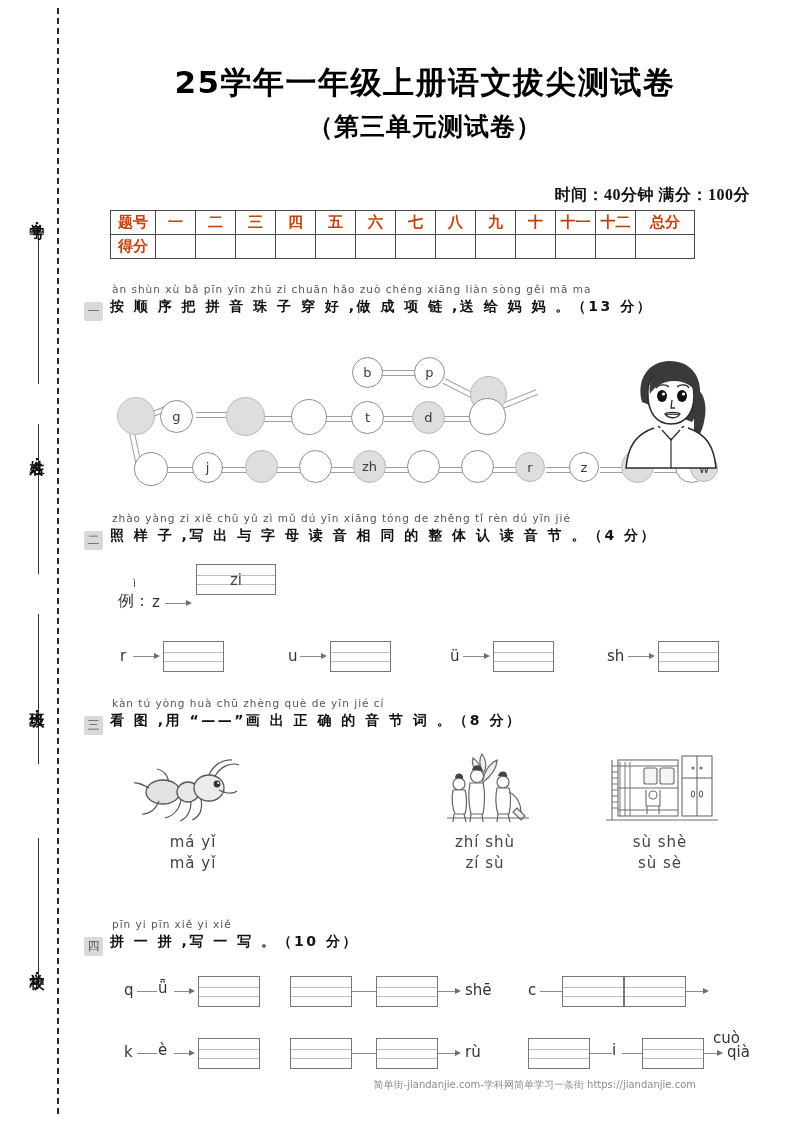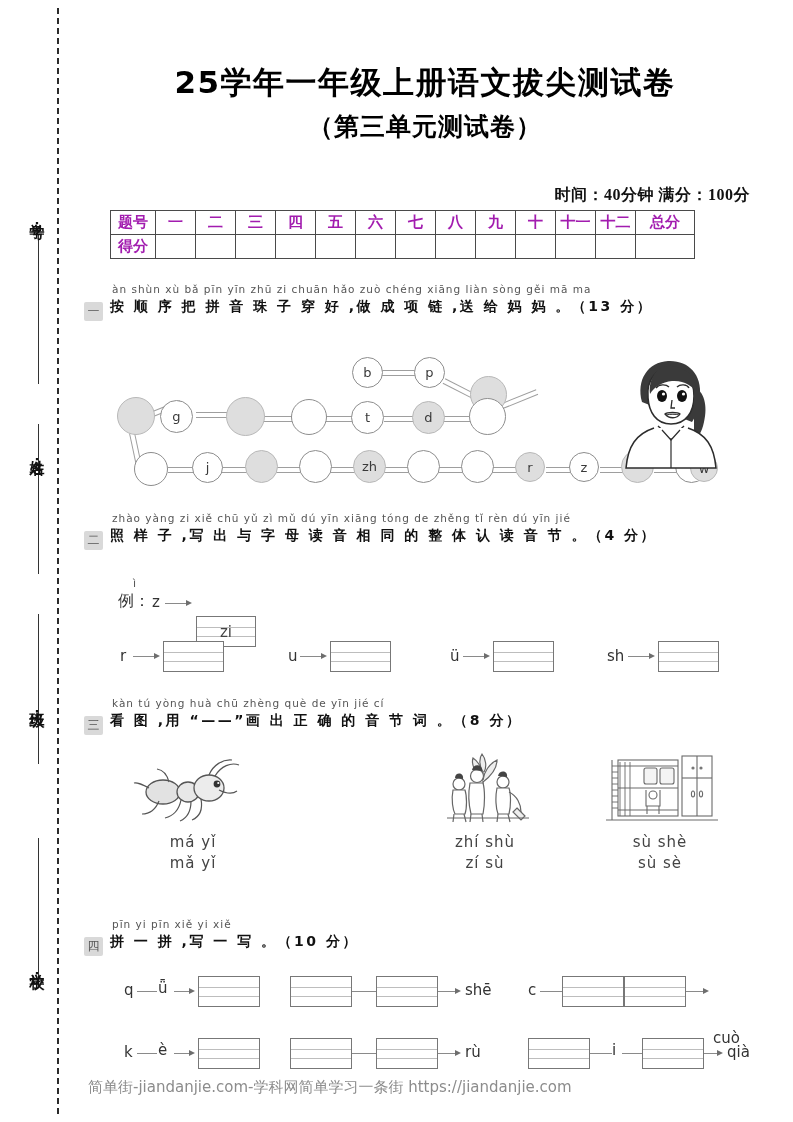--- a/index.html
+++ b/index.html
@@ -102,21 +102,21 @@
     border-collapse: collapse;
     font-family: "Liberation Serif", "DejaVu Serif", serif;
   }
   .score-table td {
     border: 1px solid #4a4a4a;
     height: 23px;
     text-align: center;
     vertical-align: middle;
     font-size: 15px;
     font-weight: 700;
-    color: #a21caf;
+    color: #c2410c;
     padding: 0;
   }
   .score-table td.lbl { width: 44px; }
   .score-table td.num { width: 39px; }
   .score-table td.tot { width: 58px; }
 
   
   .qnum {
     position: absolute;
     width: 19px;
@@ -230,26 +230,26 @@
     letter-spacing: 1px;
     margin-top: 3px;
   }
 
   
   .teacher { position: absolute; }
 
   
   .watermark {
     position: absolute;
-    left: 88px;
+    left: 76px;
     top: 1078px;
     width: 620px;
-    text-align: left;
-    font-family: "DejaVu Sans", "Liberation Sans", sans-serif;
-    font-size: 15px;
+    text-align: right;
+    font-family: "DejaVu Sans", "Liberation Sans", sans-serif;
+    font-size: 10px;
     color: #8c8c8c;
     white-space: nowrap;
   }
   .page-no {
     position: absolute;
     left: 80px;
     top: 1092px;
     width: 690px;
     text-align: center;
     font-family: "Liberation Serif", "DejaVu Serif", serif;
@@ -403,21 +403,21 @@
 
   <div class="qpinyin" style="left:112px; top:512px;">zhào yàng zi    xiě chū yǔ  zì  mǔ dú  yīn xiāng tóng de zhěng  tǐ  rèn dú  yīn jié</div>
   <div class="qnum" style="left:84px; top:531px;">二</div>
   <div class="qtext" style="left:110px; top:527px;">照 样 子 ,写 出 与 字 母 读 音 相 同 的 整 体 认 读 音 节 。（4 分）</div>
 
   <div class="plain sm" style="left:133px; top:577px;">ì</div>
   <div class="plain cjk" style="left:118px; top:591px;">例：</div>
   <div class="plain" style="left:152px; top:593px;">z</div>
   <div class="arrow-line" style="left:165px; top:603px; width:22px;"></div>
   <div class="arrow-head" style="left:186px; top:600px;"></div>
-  <div class="wbox" style="left:196px; top:616px; width:60px; height:31px;">
+  <div class="wbox" style="left:196px; top:564px; width:80px; height:31px;">
     <span>zi</span>
   </div>
 
   <div class="plain" style="left:120px; top:647px;">r</div>
   <div class="arrow-line" style="left:133px; top:656px; width:22px;"></div>
   <div class="arrow-head" style="left:154px; top:653px;"></div>
   <div class="wbox" style="left:163px; top:641px; width:61px; height:31px;">
     <span></span>
   </div>
 

